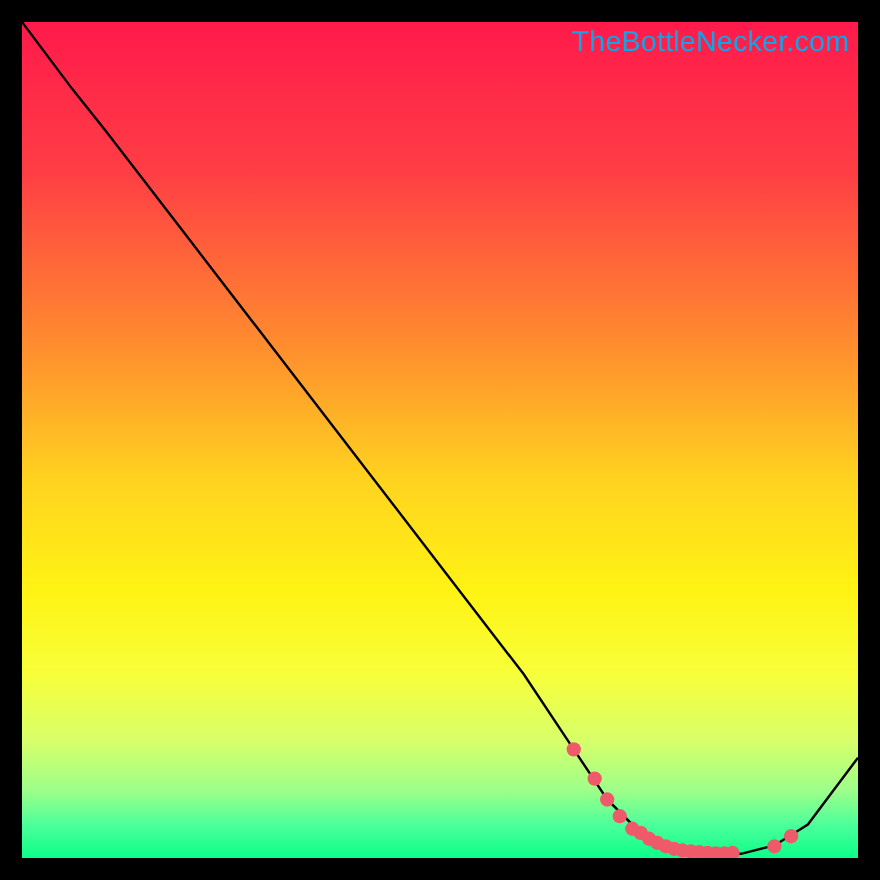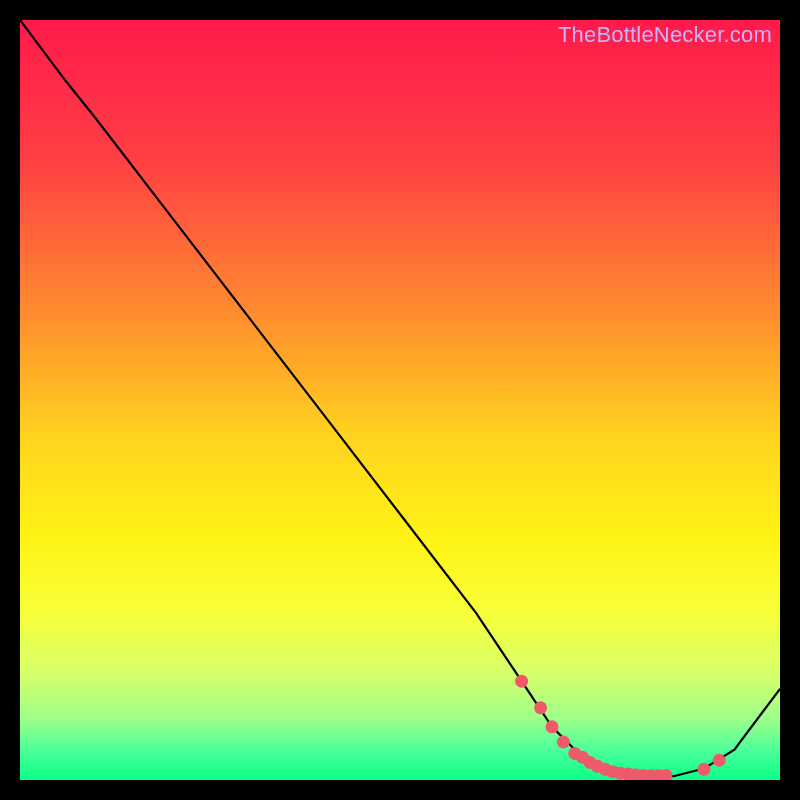--- a/index.html
+++ b/index.html
@@ -23,22 +23,22 @@
     position: absolute;
     left: 0;
     top: 0;
     width: 760px;
     height: 760px;
   }
   .watermark {
     position: absolute;
     top: 2px;
     right: 8px;
-    color: #c4b5fd;
-    font-size: 22px;
+    color: #0ea5e9;
+    font-size: 26px;
     font-weight: 500;
     letter-spacing: 0.2px;
     z-index: 5;
   }
 </style>
 </head>
 <body>
 
 <div class="frame">
   <div class="watermark">TheBottleNecker.com</div>

